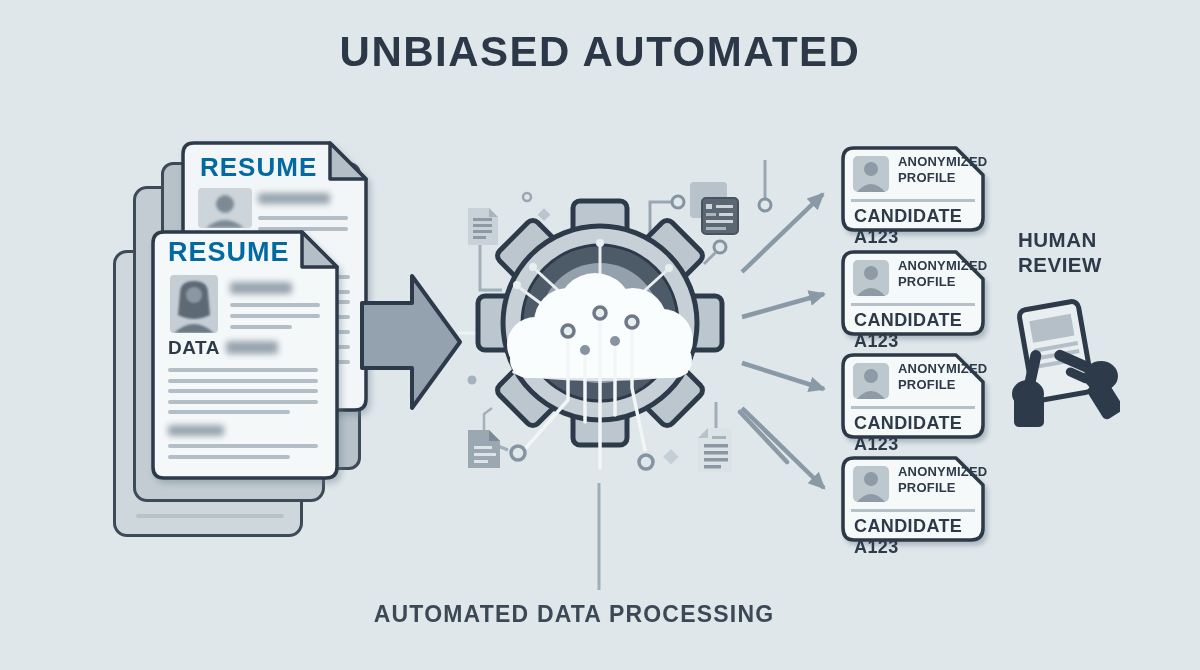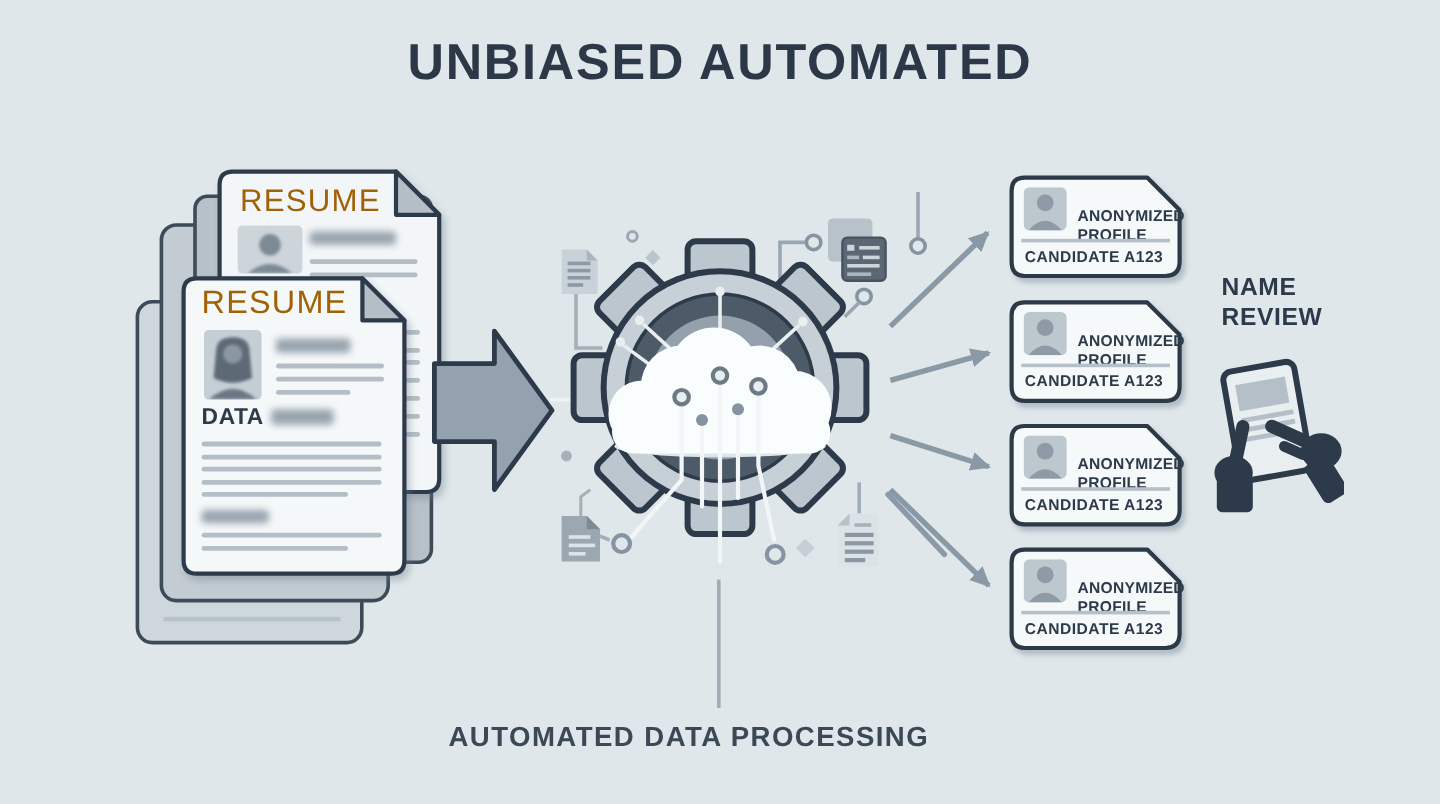--- a/index.html
+++ b/index.html
@@ -4,34 +4,34 @@
 <style>
   html,body{margin:0;padding:0;background:#b9c2c6;}
   .stage{position:relative;width:1200px;height:670px;overflow:hidden;
          background:#dfe7ea;font-family:"Liberation Sans",sans-serif;}
   .abs{position:absolute;}
   .title{position:absolute;left:0;top:28px;width:1200px;text-align:center;
          font-size:42px;font-weight:800;letter-spacing:1.5px;color:#2c3848;}
   
   .page{position:absolute;border:3px solid #3d4a58;border-radius:14px;}
   .resume{position:absolute;}
-  .resume .rtitle{position:absolute;font-weight:400;color:#a16207;letter-spacing:1px;text-align:right;}
+  .resume .rtitle{position:absolute;font-weight:700;color:#0369a1;letter-spacing:1px;text-align:right;}
   .rline{position:absolute;height:4px;background:#b3bec6;border-radius:2px;}
   .blurbar{position:absolute;background:#97a3ad;border-radius:3px;filter:blur(3px);}
   .photo{position:absolute;border-radius:4px;overflow:hidden;}
   .namelab{position:absolute;font-weight:800;color:#2d3a4a;letter-spacing:.5px;}
   
   .pcard{position:absolute;left:840px;width:146px;height:88px;}
   .pcard svg.bg{position:absolute;left:0;top:0;
         filter:drop-shadow(3px 4px 2px rgba(120,135,150,.45));}
-  .pcard .ptitle{position:absolute;left:58px;top:27px;font-size:13px;font-weight:800;
+  .pcard .ptitle{position:absolute;left:58px;top:9px;font-size:13px;font-weight:800;
         line-height:16px;color:#2d3a4a;letter-spacing:.2px;}
   .pcard .pdivider{position:absolute;left:11px;top:54px;width:124px;height:2.5px;
         background:#b6c0c8;}
-  .pcard .pcandidate{position:absolute;left:14px;top:61px;font-size:13px;
+  .pcard .pcandidate{position:absolute;left:14px;top:61px;font-size:18px;
         font-weight:800;letter-spacing:.4px;color:#2d3a4a;}
   .hreview{position:absolute;left:1018px;top:227px;width:130px;font-size:20.5px;
         font-weight:800;line-height:25px;letter-spacing:.5px;color:#2d3a4a;}
   .proclabel{position:absolute;left:0;top:601px;width:1148px;text-align:center;
         font-size:23px;font-weight:700;letter-spacing:1.2px;color:#3b4855;}
 </style>
 </head>
 <body>
 
 <div class="stage">
@@ -293,21 +293,21 @@
       <path d="M4,36 q14,-16 28,0 Z" fill="#8e9aa5"></path>
     </svg>
     <div class="ptitle">
       <div>ANONYMIZED</div>
         <div>PROFILE</div>
     </div>
     <div class="pdivider"></div>
     <div class="pcandidate">CANDIDATE A123</div>
   </div>
 
-  <div class="hreview">NAME REVIEW</div>
+  <div class="hreview">HUMAN REVIEW</div>
 
   <svg class="abs" style="left:1002px;top:292px;" width="118" height="135" viewBox="0 0 118 135">
     <g transform="rotate(-10 60 65)">
       <rect x="25" y="12" width="60" height="92" rx="7" fill="#e9eef1" stroke="#2d3a4a" stroke-width="5"></rect>
       <rect x="34" y="24" width="42" height="22" fill="#b4bfc8"></rect>
       <rect x="34" y="52" width="44" height="4" fill="#b4bfc8"></rect>
       <rect x="34" y="60" width="44" height="4" fill="#b4bfc8"></rect>
       <rect x="34" y="68" width="30" height="4" fill="#b4bfc8"></rect>
     </g>
     <g fill="#2d3a4a">

